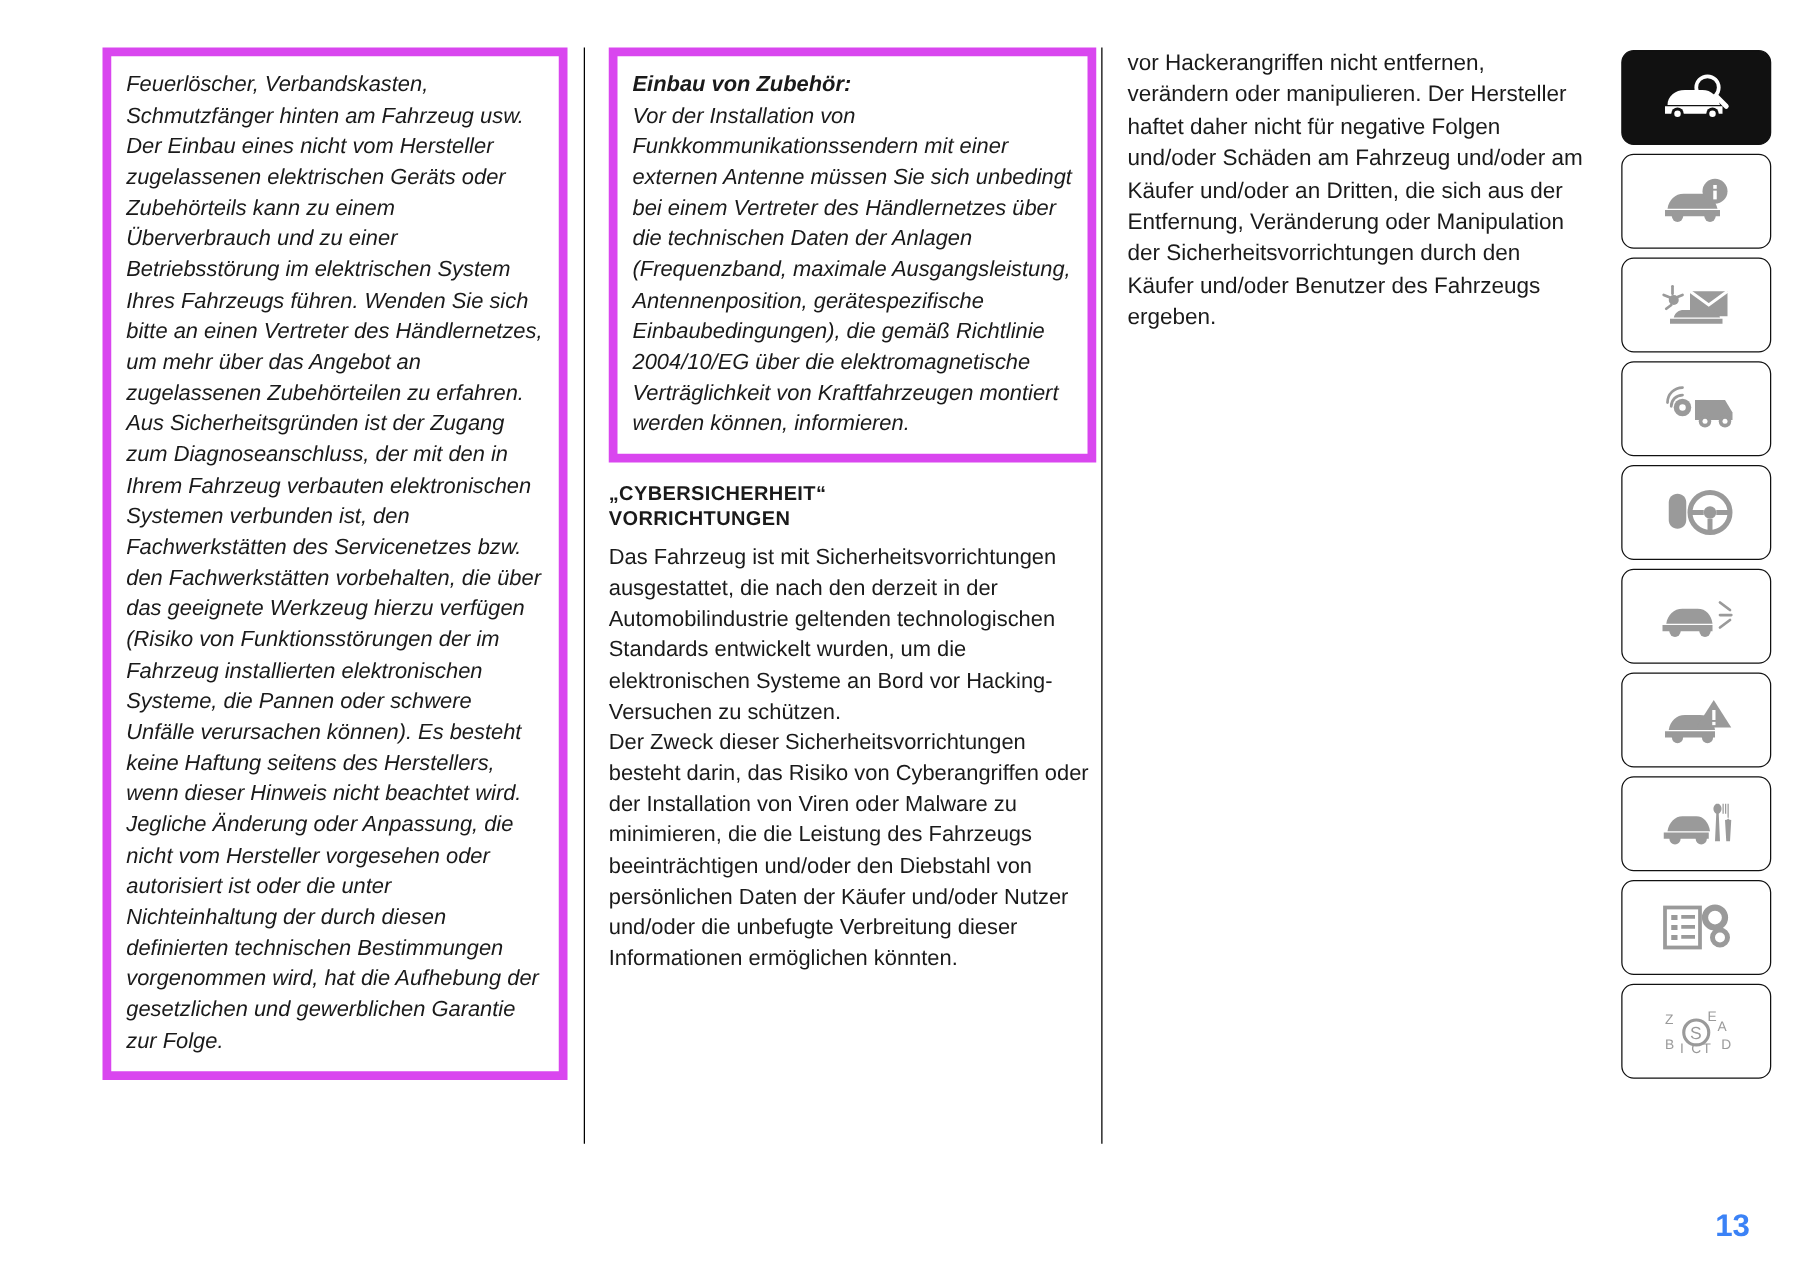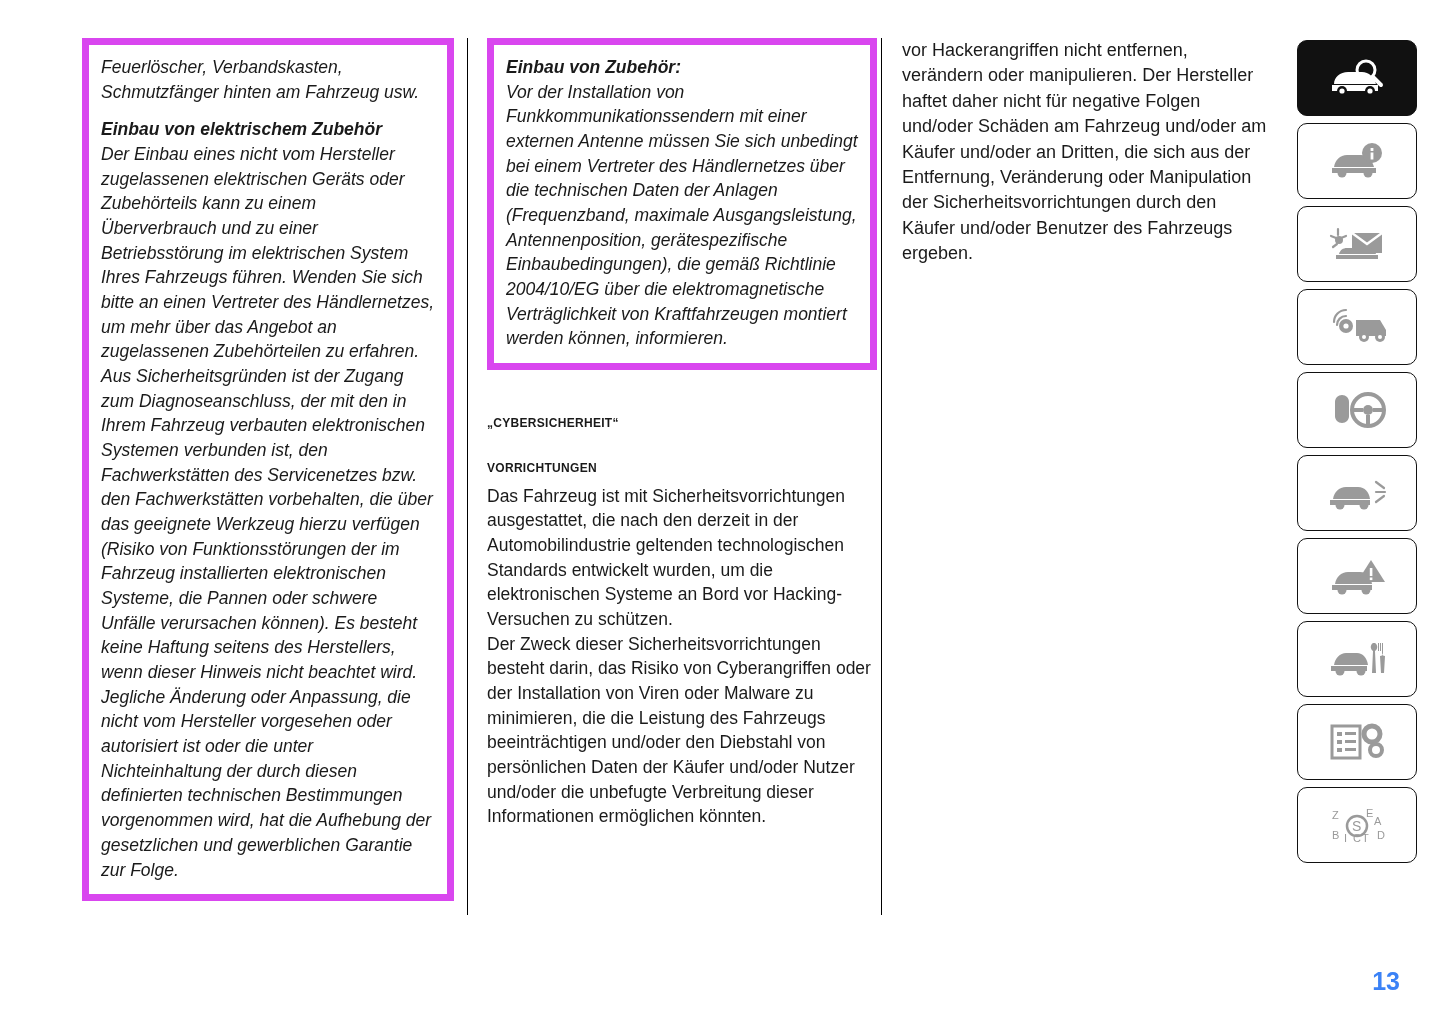--- a/index.html
+++ b/index.html
@@ -63,24 +63,23 @@
   .para {
     margin: 0 0 0px 0;
   }
   .head-it {
     font-weight: bold;
     font-style: italic;
     margin: 13px 0 0 0;
   }
   .sec-title {
     font-weight: bold;
-    font-size: 12px;
+    font-size: 16px;
     line-height: 1.23;
     letter-spacing: 0.3px;
-    margin-top: 30px;
   }
 
   
   #col2-body {
     position: absolute;
     left: 0;
     width: 390px;
   }
   #col3-body {
     position: absolute;
@@ -131,21 +130,20 @@
 <body>
 
 <div class="page">
 
   <div class="col-divider" id="div1"></div>
   <div class="col-divider" id="div2"></div>
 
   <div class="col" id="col1">
     <div class="boxed" id="box1">
       <p class="italic">Feuerlöscher, Verbandskasten, Schmutzfänger hinten am Fahrzeug usw.</p>
-      <p class="head-it">Einbau von elektrischem Zubehör</p>
       <p class="italic para">Der Einbau eines nicht vom Hersteller zugelassenen elektrischen Geräts oder Zubehörteils kann zu einem Überverbrauch und zu einer Betriebsstörung im elektrischen System Ihres Fahrzeugs führen. Wenden Sie sich bitte an einen Vertreter des Händlernetzes, um mehr über das Angebot an zugelassenen Zubehörteilen zu erfahren.</p>
       <p class="italic para">Aus Sicherheitsgründen ist der Zugang zum Diagnoseanschluss, der mit den in Ihrem Fahrzeug verbauten elektronischen Systemen verbunden ist, den Fachwerkstätten des Servicenetzes bzw. den Fachwerkstätten vorbehalten, die über das geeignete Werkzeug hierzu verfügen (Risiko von Funktionsstörungen der im Fahrzeug installierten elektronischen Systeme, die Pannen oder schwere Unfälle verursachen können). Es besteht keine Haftung seitens des Herstellers, wenn dieser Hinweis nicht beachtet wird.</p>
       <p class="italic para">Jegliche Änderung oder Anpassung, die nicht vom Hersteller vorgesehen oder autorisiert ist oder die unter Nichteinhaltung der durch diesen definierten technischen Bestimmungen vorgenommen wird, hat die Aufhebung der gesetzlichen und gewerblichen Garantie zur Folge.</p>
     </div>
   </div>
 
   <div class="col" id="col2">
     <div class="boxed" id="box2">
       <p class="bold-italic">Einbau von Zubehör:</p>
       <p class="italic">Vor der Installation von Funkkommunikationssendern mit einer externen Antenne müssen Sie sich unbedingt bei einem Vertreter des Händlernetzes über die technischen Daten der Anlagen (Frequenzband, maximale Ausgangsleistung, Antennenposition, gerätespezifische Einbaubedingungen), die gemäß Richtlinie 2004/10/EG über die elektromagnetische Verträglichkeit von Kraftfahrzeugen montiert werden können, informieren.</p>

